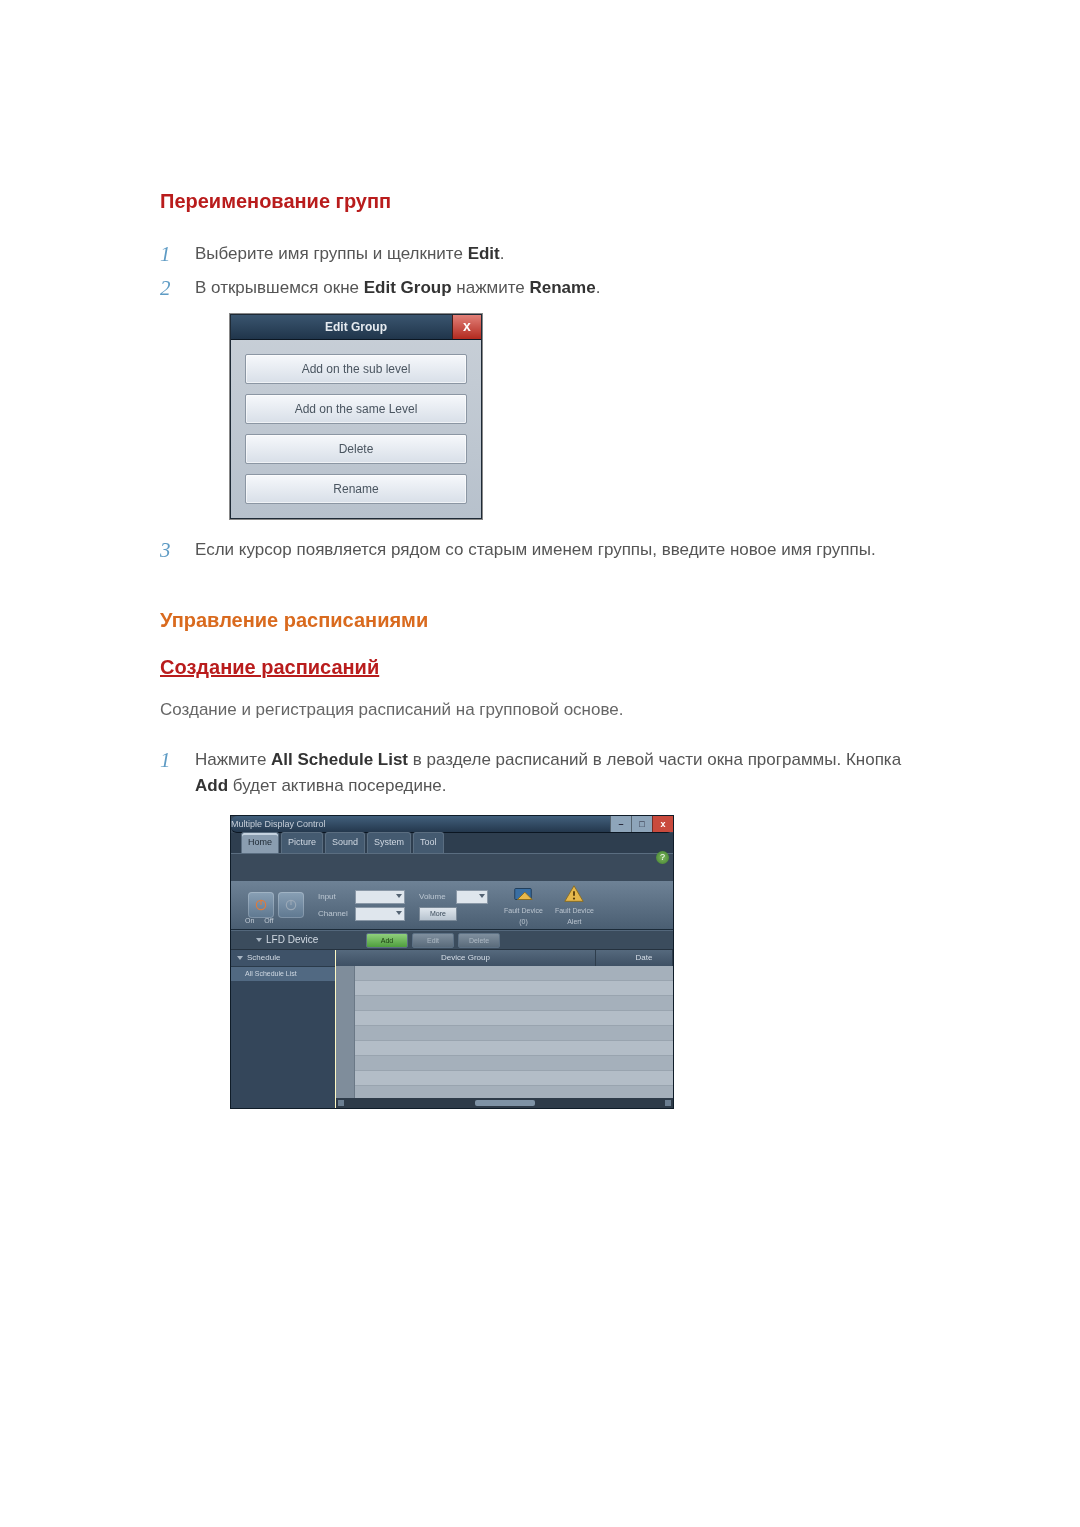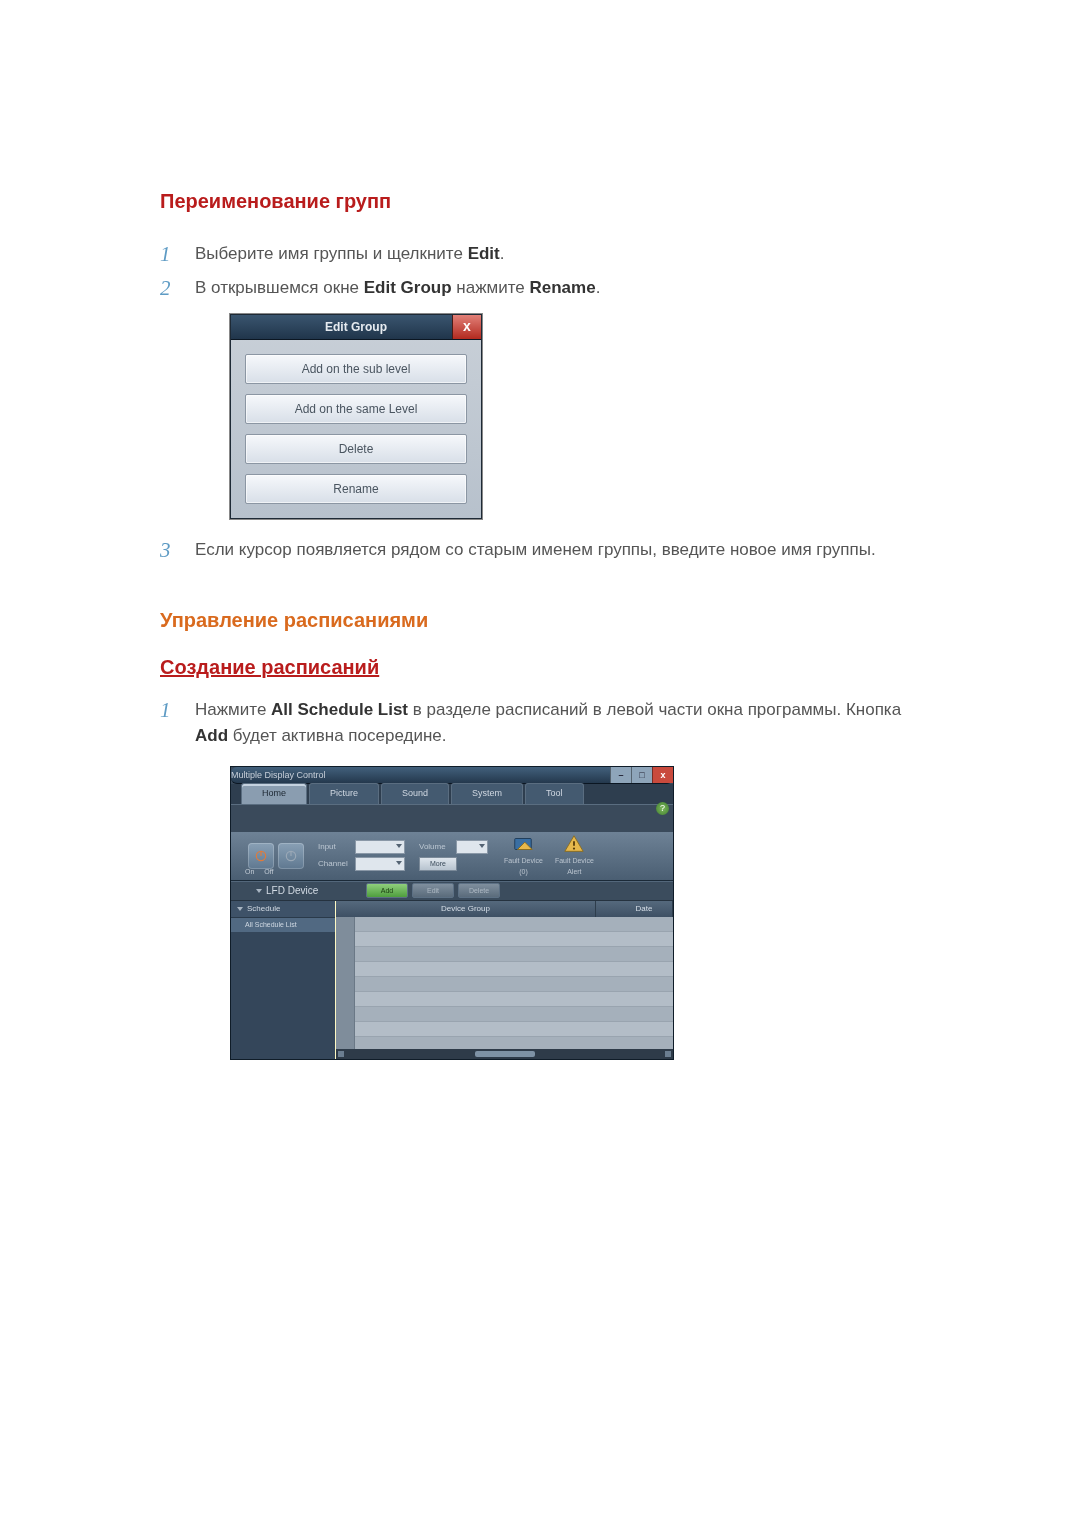--- a/index.html
+++ b/index.html
@@ -54,21 +54,21 @@
     background:linear-gradient(#42607c,#24384d);
     border-bottom:1px solid #0b1622;position:relative;font-size:9px;border-radius:6px;
   }
   .mdc-winbtns{position:absolute;right:0;top:0;height:16px;display:flex;}
   .mdc-wb{width:20px;height:16px;display:flex;align-items:center;justify-content:center;font-size:9px;font-weight:bold;border-left:1px solid #0006;}
   .mdc-wb.min{background:#8ea5ba;color:#223;}
   .mdc-wb.max{background:#8ea5ba;color:#223;}
   .mdc-wb.cls{background:#c94a3d;color:#fff;}
   .mdc-help{position:absolute;right:4px;top:18px;width:13px;height:13px;border-radius:50%;background:radial-gradient(#7fb85f,#3e7e2c);color:#fff;font-size:9px;line-height:13px;text-align:center;}
   .mdc-tabs{height:20px;display:flex;align-items:end;padding-left:10px;gap:0;border-bottom:1px solid #5a6d80;background:#2e3e4f;position:relative;}
-  .mdc-tab{padding:3px 20px;font-size:9px;color:#d0d8e2;background:#445a70;border:1px solid #5a6d80;border-bottom:none;border-radius:3px 3px 0 0;margin-right:2px;}
+  .mdc-tab{padding:3px 6px;font-size:9px;color:#d0d8e2;background:#445a70;border:1px solid #5a6d80;border-bottom:none;border-radius:3px 3px 0 0;margin-right:2px;}
   .mdc-tab.active{background:#8a9db0;color:#1b2631;box-shadow:inset 0 2px 0 #c5d2df;}
   .mdc-ribbon{height:48px;background:linear-gradient(#6e8296,#4a5e72);border-bottom:1px solid #1b2a38;display:flex;align-items:center;padding:0 17px;gap:8px;position:relative;margin-top:27px;}
   .rb-group{display:flex;gap:4px;align-items:center;}
   .rb-power{width:26px;height:26px;border-radius:4px;background:linear-gradient(#89a0b5,#5f7890);display:flex;align-items:center;justify-content:center;box-shadow:inset 0 0 0 1px #fff3;}
   .rb-power svg{width:14px;height:14px;}
   .rb-labels{font-size:7px;color:#c3ccd6;text-align:center;display:flex;gap:10px;position:absolute;left:14px;bottom:2px;}
   .rb-field{display:flex;flex-direction:column;gap:3px;margin-left:6px;}
   .rb-row{display:flex;align-items:center;gap:3px;}
   .rb-lbl{font-size:8px;color:#bcc7d2;width:34px;}
   .rb-dd{width:48px;height:12px;background:#dfe6ed;border:1px solid #8a98a7;position:relative;}
@@ -138,20 +138,21 @@
   </ol>
 
   <ol class="steps" style="counter-reset:step 2;">
     <li>
       <span>Если курсор появляется рядом со старым именем группы, введите новое имя группы.</span>
     </li>
   </ol>
 
   <div class="h2-orange">Управление расписаниями</div>
   <div class="h2" style="margin-bottom:18px;text-decoration:underline;">Создание расписаний</div>
+  <p class="body-text">Создание и регистрация расписаний на групповой основе.</p>
 
   <ol class="steps" style="counter-reset:step 0;">
     <li>
       <span>Нажмите </span><b>All Schedule List</b><span> в разделе расписаний в левой части окна программы. Кнопка </span><b>Add</b><span> будет активна посередине.</span>
 
       
       <div class="mdc">
         <div class="mdc-title">
           <span>Multiple Display Control</span>
           <div class="mdc-winbtns">

